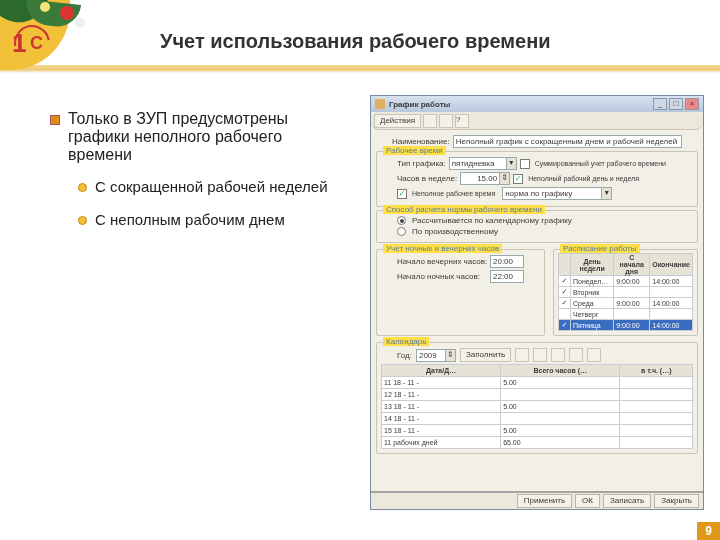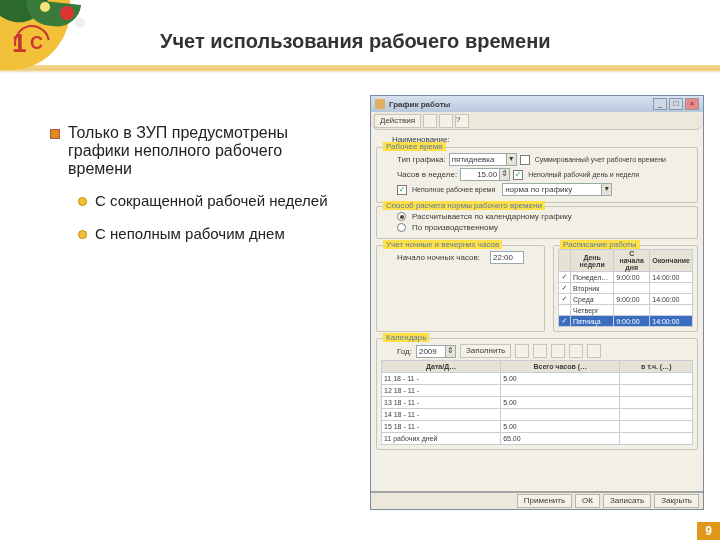--- a/index.html
+++ b/index.html
@@ -14,21 +14,21 @@
   .orn2 { position: absolute; top: 18px; left: 75px; width: 10px; height: 10px; background: #eee; border-radius: 50%; }
   .orn3 { position: absolute; top: 2px; left: 40px; width: 10px; height: 10px; background: #f7e27a; border-radius: 50%; }
   .logo { position: absolute; top: 28px; left: 12px; width: 40px; height: 32px; }
   .logo-1 { font: bold 26px Arial; color: #c33; position: absolute; top: 0; left: 0; }
   .logo-c { font: bold 18px Arial; color: #c33; position: absolute; top: 5px; left: 18px; }
   .logo-arc { position: absolute; top: -3px; left: 2px; width: 36px; height: 36px; border: 2px solid #c33; border-radius: 50%; border-right-color: transparent; border-bottom-color: transparent; transform: rotate(35deg); }
   
   .slide-title { position: absolute; top: 30px; left: 160px; font: bold 20px Arial; color: #333; }
   .underline { position: absolute; top: 65px; left: 0; width: 720px; height: 8px; background: linear-gradient(#f3c03a, #e0a820 60%, transparent); opacity: .6; }
   
-  .bullets { position: absolute; top: 124px; left: 50px; width: 300px; font-size: 16px; color: #222; }
+  .bullets { position: absolute; top: 110px; left: 50px; width: 300px; font-size: 16px; color: #222; }
   .bullet-main { display: flex; gap: 8px; margin-bottom: 14px; }
   .bullet-sub { display: flex; gap: 8px; margin: 10px 0 16px 28px; font-size: 15px; }
   .dot-main { width: 10px; height: 10px; background: #e08a1a; border: 1px solid #a55; margin-top: 5px; flex: none; }
   .dot-sub { width: 9px; height: 9px; background: #f3c03a; border: 1px solid #c80; border-radius: 50%; margin-top: 5px; flex: none; }
   
   
   .win { position: absolute; top: 95px; left: 370px; width: 334px; height: 415px; border: 1px solid #7a8aa0; background: #f2efe6; font-size: 8px; color: #3a3a3a; }
   .titlebar { height: 16px; background: linear-gradient(#d8e2ef,#b8c8dc); display: flex; align-items: center; padding: 8px 4px; }
   .win-ico { width: 10px; height: 10px; background: #e0b060; margin-right: 4px; }
   .win-title { flex: 1; font-weight: bold; }
@@ -117,20 +117,21 @@
   <div class="toolbar">
     <div class="tb-btn">Действия</div>
     <div class="tb-ico"></div>
     <div class="tb-ico"></div>
     <div class="tb-ico">?</div>
   </div>
   <div class="form">
 
     <div class="row">
       <span class="lbl">Наименование:</span>
+      <div class="inp" style="flex:1">Неполный график с сокращенным днем и рабочей неделей</div>
     </div>
 
     <div class="section">
       <span class="section-title">Рабочее время</span>
       <div class="row">
         <span class="lbl">Тип графика:</span>
         <div class="combo">
             <div class="inp" style="width:58px">пятидневка</div>
             <div class="combo-btn">▾</div>
           </div>
@@ -164,20 +165,24 @@
         </div>
       <div class="row">
           <span class="radio"></span>
           <span>По производственному</span>
         </div>
     </div>
 
     <div class="cols">
       <div class="col section">
         <span class="section-title">Учет ночных и вечерних часов</span>
+        <div class="row">
+            <span class="lbl" style="width:90px">Начало вечерних часов:</span>
+            <div class="inp" style="width:34px">20:00</div>
+          </div>
         <div class="row">
             <span class="lbl" style="width:90px">Начало ночных часов:</span>
             <div class="inp" style="width:34px">22:00</div>
           </div>
       </div>
       <div class="col section">
         <span class="section-title">Расписание работы</span>
         <table class="sched-tbl">
           <tbody>
               <tr>

